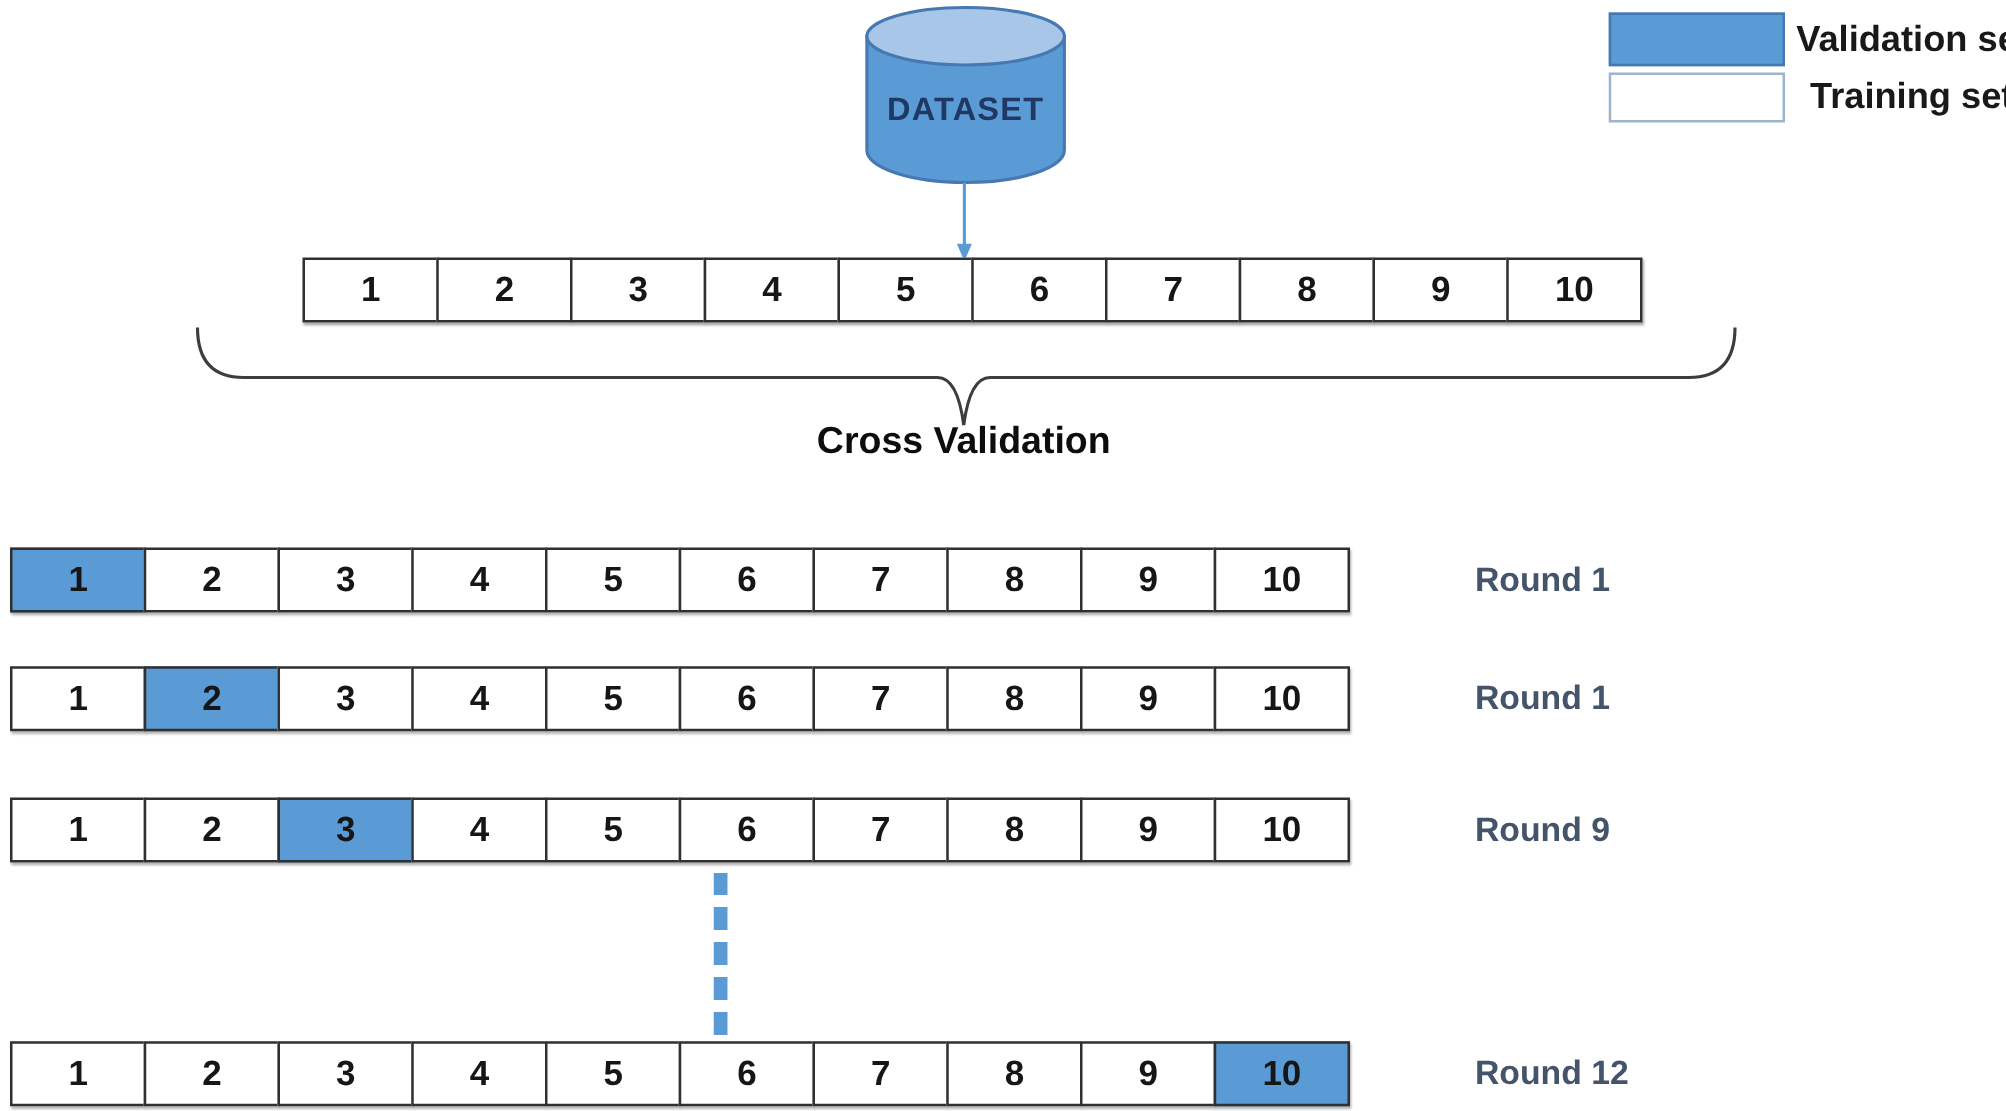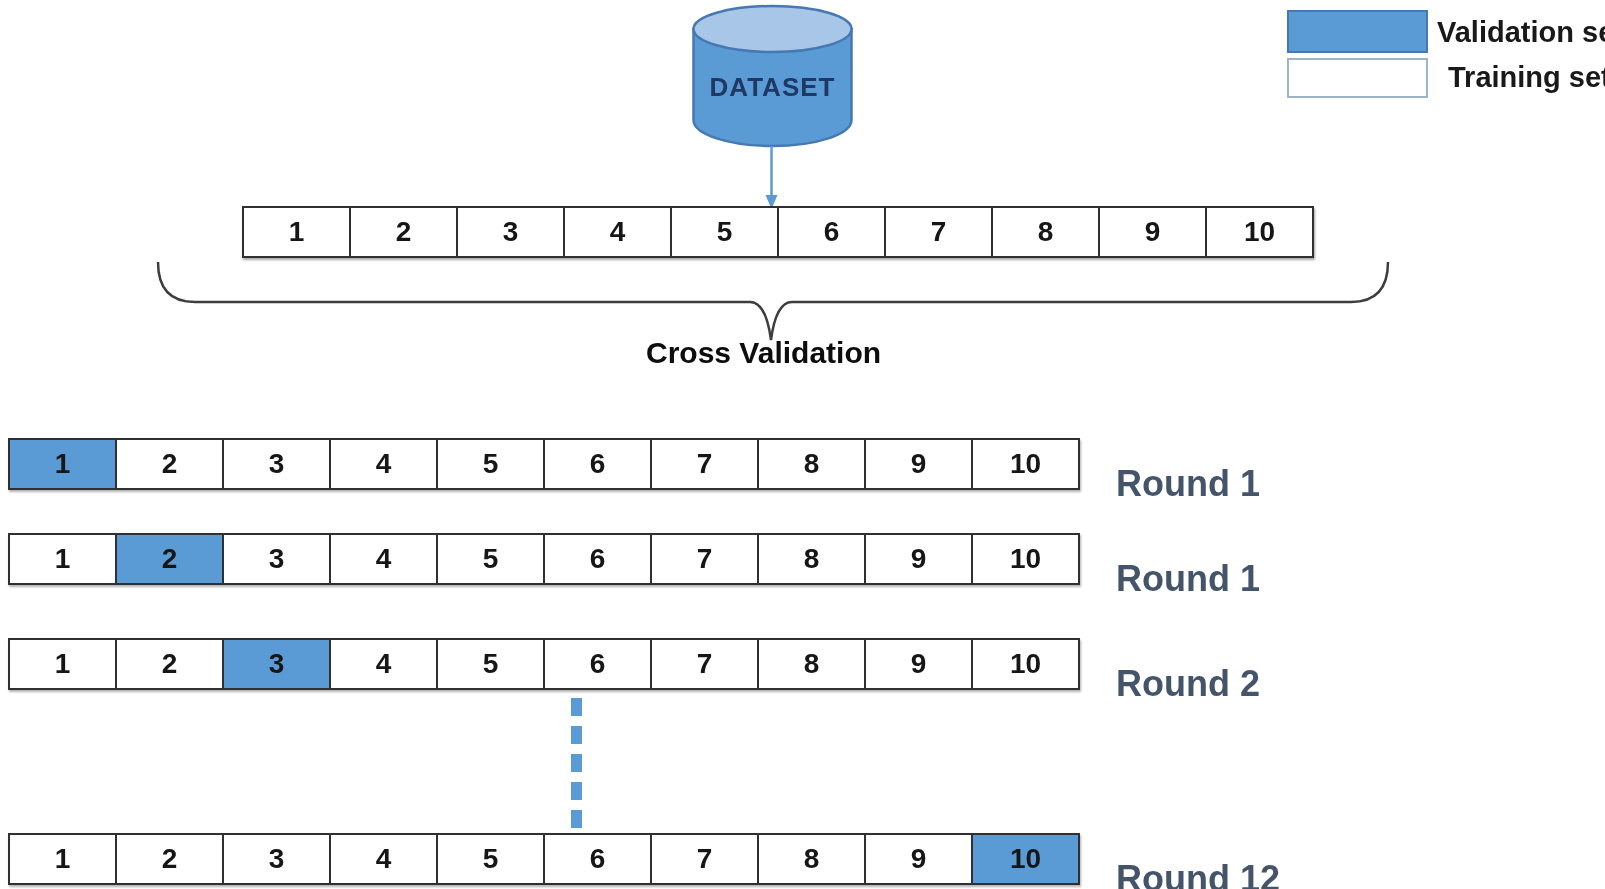--- a/index.html
+++ b/index.html
@@ -38,33 +38,33 @@
     font-weight:bold;font-size:28px;color:#161616;
   }
   .cell:first-child{margin-left:0;}
   .cell.validation{background:var(--validation-blue,#5b9bd5);}
   .row-top{position:absolute;left:242px;top:206px;filter:drop-shadow(1px 2px 1px rgba(0,0,0,0.35));}
 
   
   .brace{position:absolute;left:150px;top:255px;}
   .cv-label{
     position:absolute;left:646px;top:336px;width:250px;
-    font-weight:bold;font-size:30px;color:#0d0d0d;white-space:nowrap;
+    text-align:center;font-weight:bold;font-size:30px;color:#0d0d0d;white-space:nowrap;
   }
 
   
   .round{position:absolute;left:8px;height:52px;}
   .round .cells{filter:drop-shadow(1px 2px 1px rgba(0,0,0,0.3));}
   .round-0{top:438px;}
   .round-1{top:533px;}
   .round-2{top:638px;}
   .round-3{top:833px;}
   .round-label{
-    position:absolute;left:1108px;top:50%;transform:translateY(-50%);
-    font-weight:bold;font-size:36px;color:var(--round-label,#44546a);white-space:nowrap;margin-top:20px;
+    position:absolute;left:1172px;top:50%;transform:translateY(-50%);
+    font-weight:bold;font-size:27px;color:var(--round-label,#44546a);white-space:nowrap;
   }
 
   
   .dashed-line{
     position:absolute;left:571px;top:698px;width:11px;height:138px;
     background:repeating-linear-gradient(180deg,
       var(--validation-blue,#5b9bd5) 0px,var(--validation-blue,#5b9bd5) 18px,
       transparent 18px,transparent 28px);
   }
 </style>
@@ -145,21 +145,21 @@
         <div class="cell">2</div>
         <div class="cell validation">3</div>
         <div class="cell">4</div>
         <div class="cell">5</div>
         <div class="cell">6</div>
         <div class="cell">7</div>
         <div class="cell">8</div>
         <div class="cell">9</div>
         <div class="cell">10</div>
       </div>
-    <div class="round-label">Round 2</div>
+    <div class="round-label">Round 9</div>
   </div>
 
   <div class="dashed-line"></div>
 
   <div class="round round-3">
     <div class="cells">
         <div class="cell">1</div>
         <div class="cell">2</div>
         <div class="cell">3</div>
         <div class="cell">4</div>

